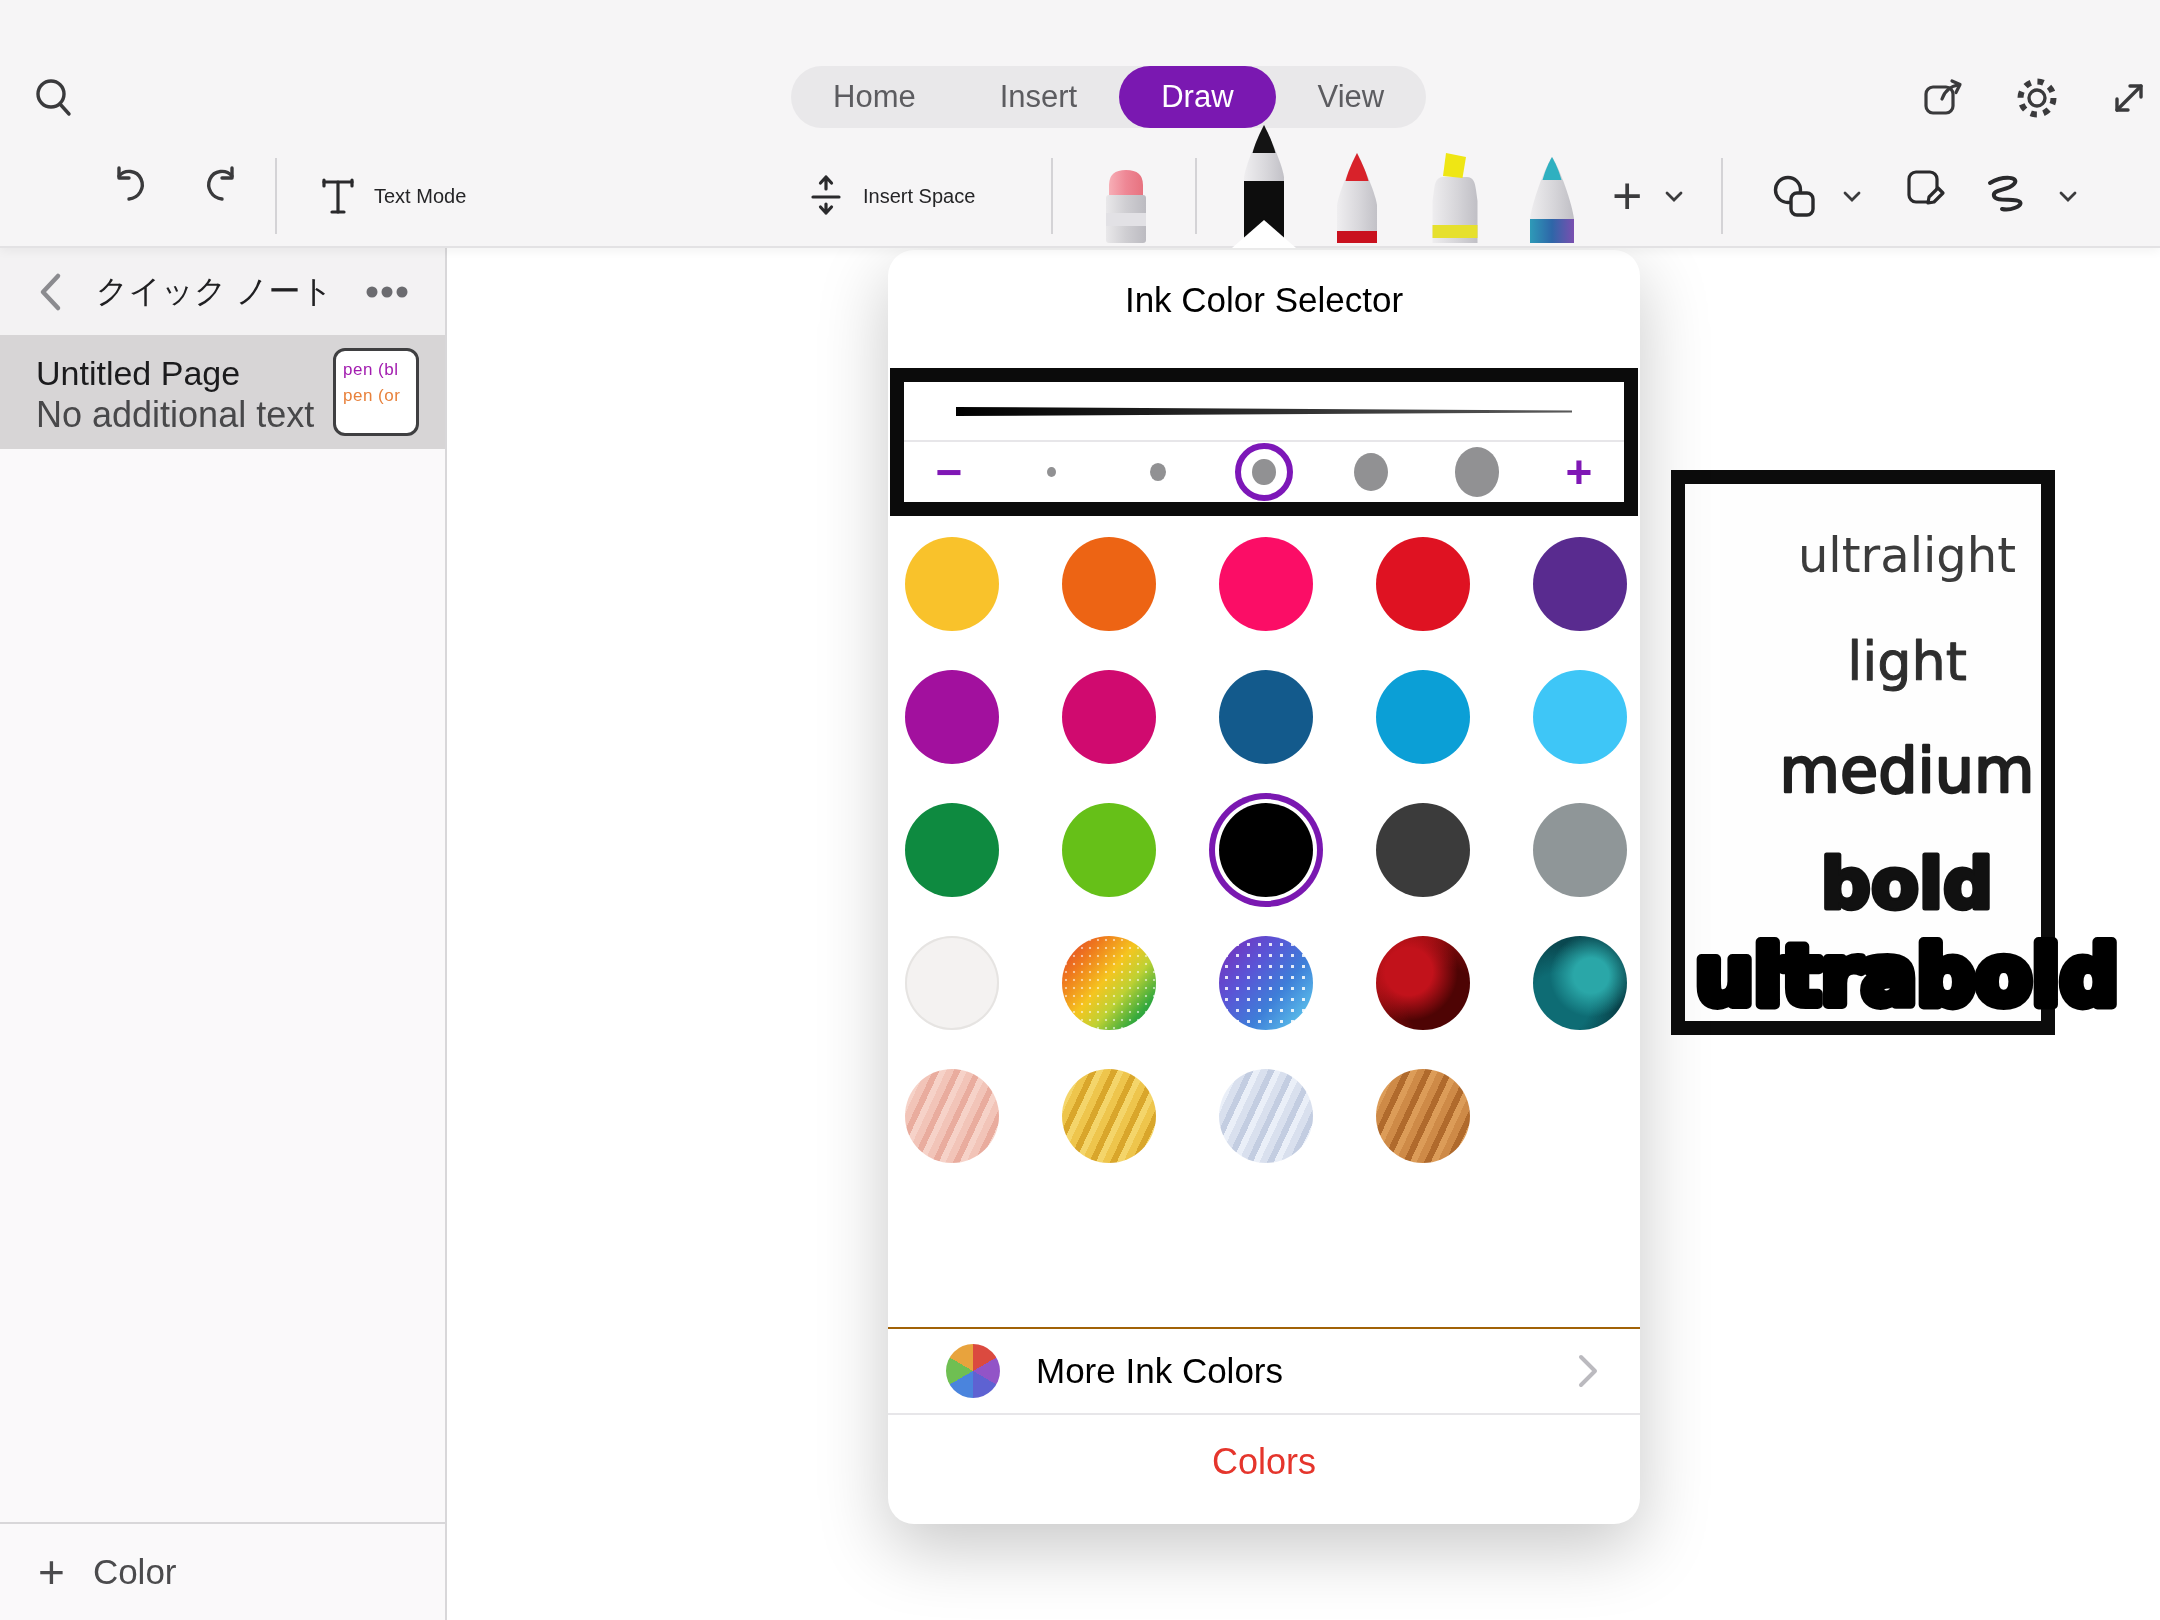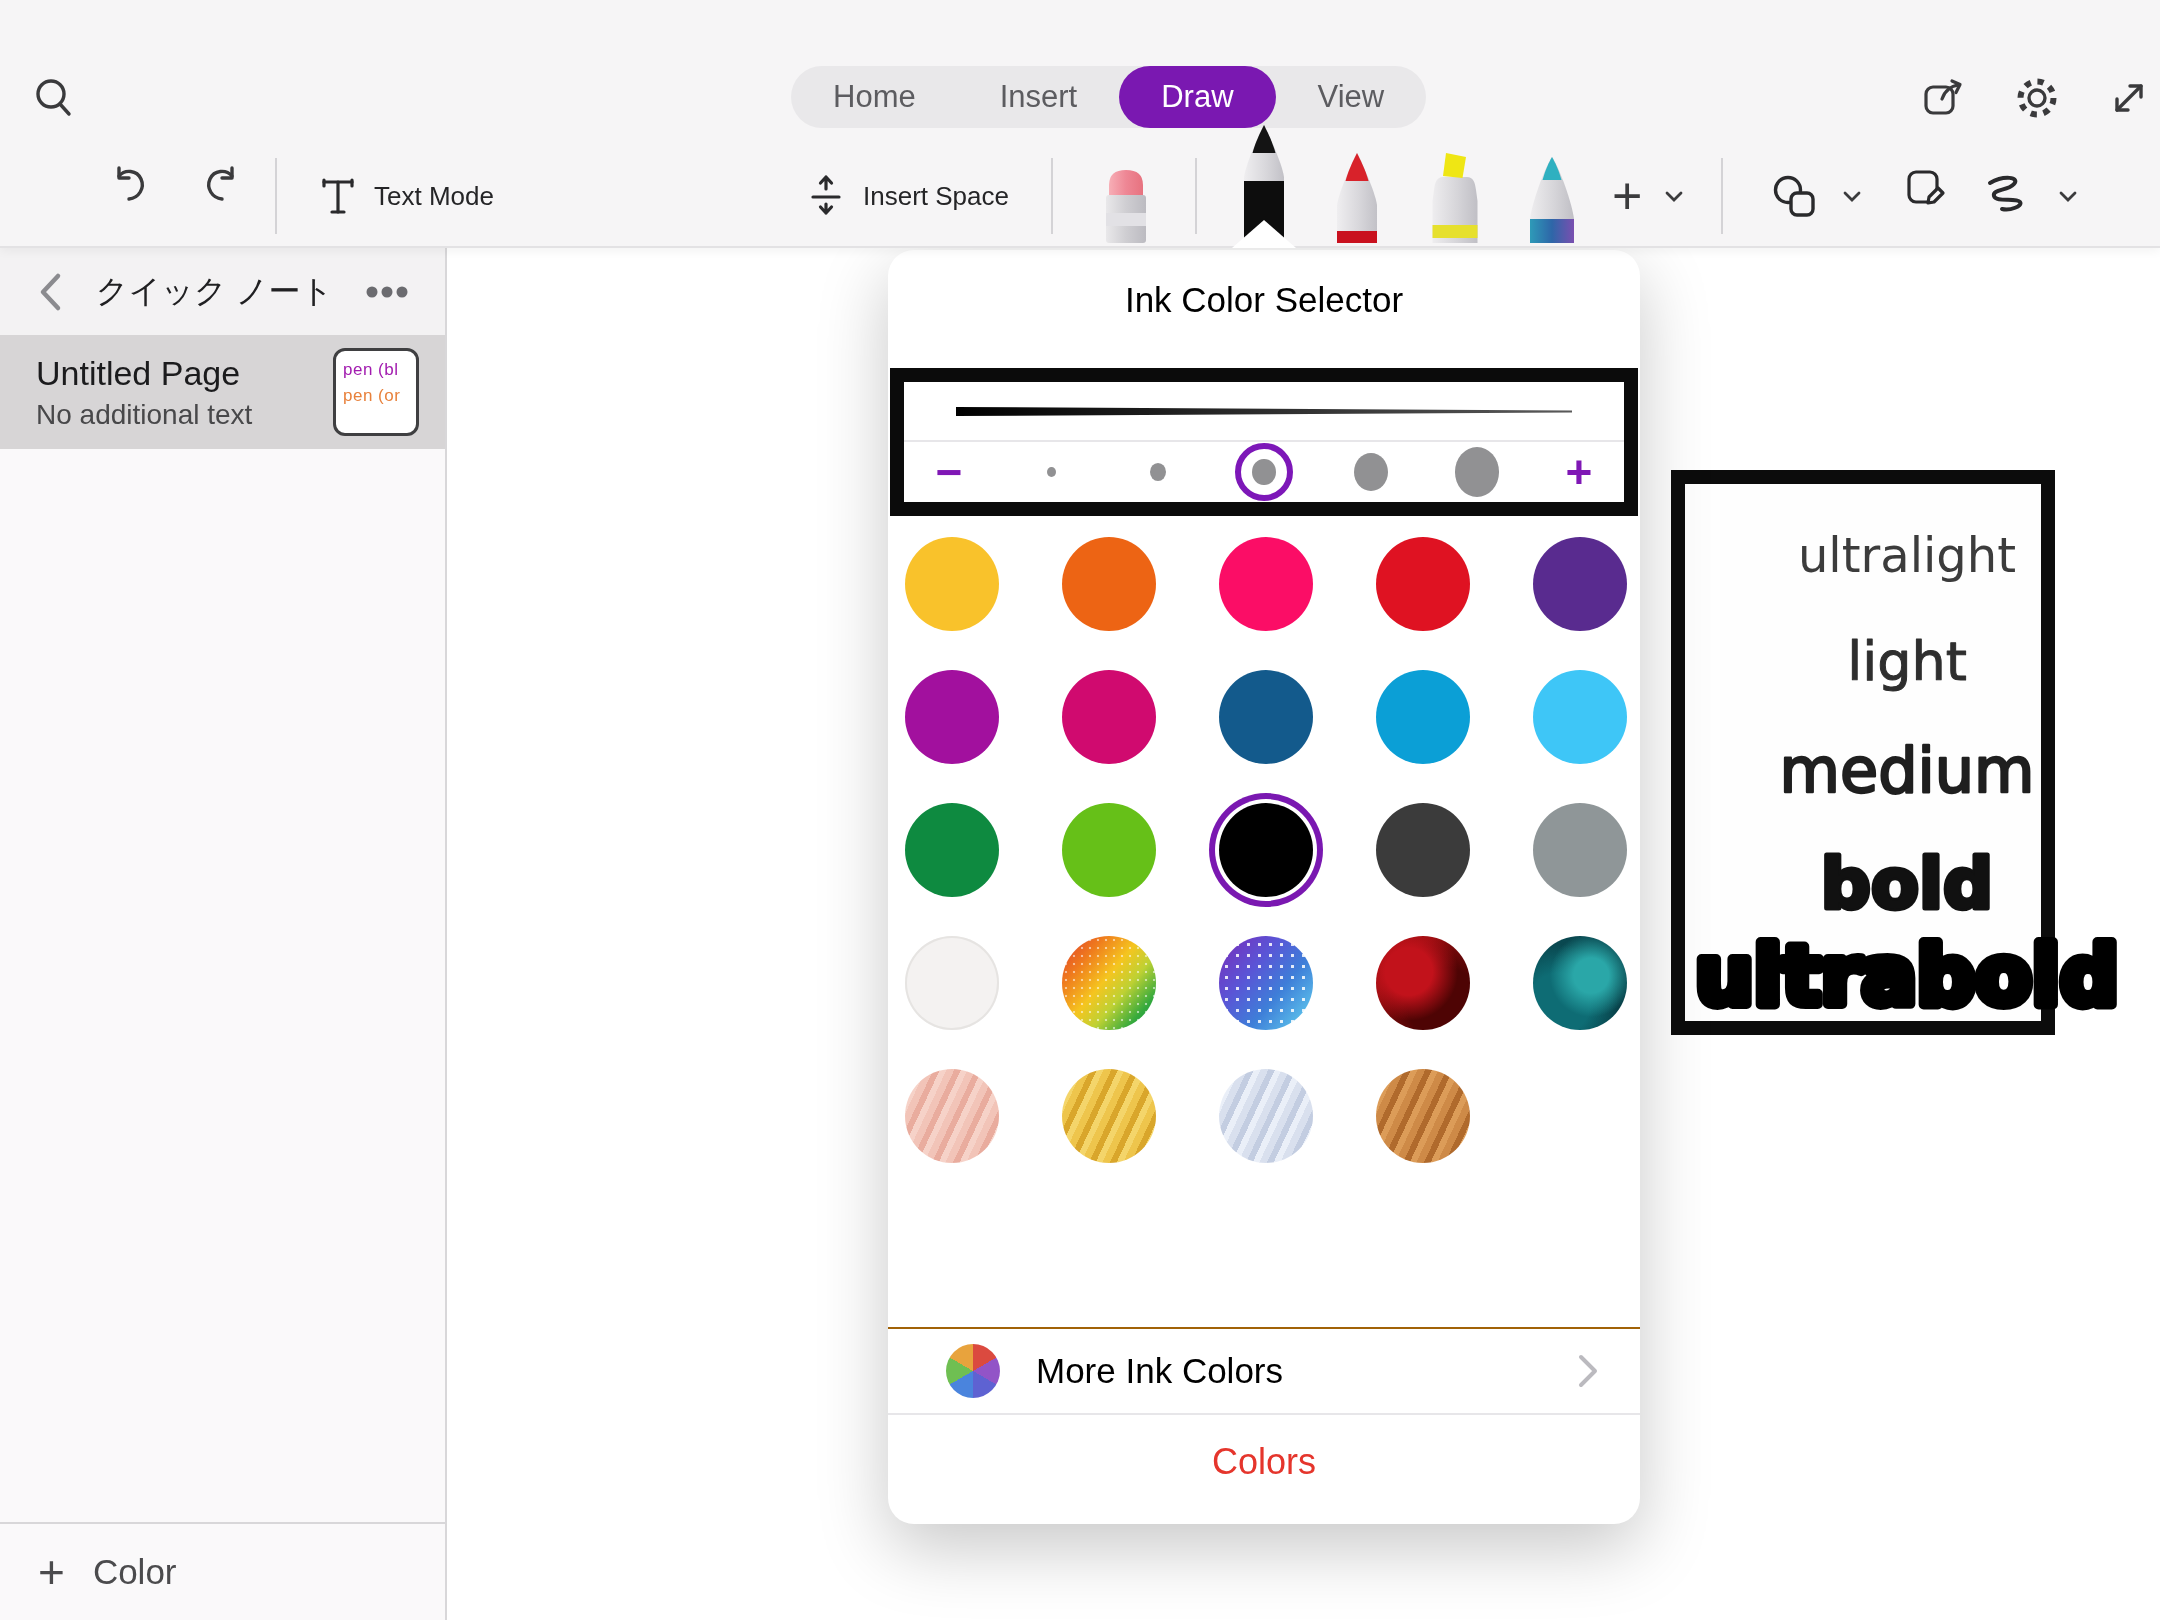--- a/index.html
+++ b/index.html
@@ -12,37 +12,37 @@
   
   .tabbar{position:absolute;left:791px;top:66px;height:62px;border-radius:31px;background:#e9e8ea;
     display:flex;align-items:center;z-index:11;}
   .tab{height:62px;padding:0 42px;border:none;background:transparent;border-radius:31px;
     font-size:31px;color:#5c5c60;font-family:inherit;display:flex;align-items:center;cursor:pointer;}
   .tab.active{background:#7a18b1;color:#fff;}
   
   .tb-divider{position:absolute;top:158px;width:2px;height:76px;background:#d4d3d6;}
   .tb-group{position:absolute;top:158px;height:76px;display:flex;align-items:center;gap:14px;
     background:none;border:none;padding:0;cursor:pointer;font-family:inherit;}
-  .tb-label{font-size:26px;color:#252527;white-space:nowrap;}
+  .tb-label{font-size:20px;color:#252527;white-space:nowrap;}
   .chev{margin-left:6px;}
   
   .tool{position:absolute;bottom:0;width:64px;background:none;border:none;padding:0;cursor:pointer;z-index:13;}
   .pop-arrow{position:absolute;left:1232px;top:220px;width:0;height:0;z-index:12;
     border-left:32px solid transparent;border-right:32px solid transparent;border-bottom:28px solid #fff;}
   
   .sidebar{position:absolute;left:0;top:248px;width:447px;height:1372px;background:#faf9fa;
     border-right:2px solid #d8d7d9;box-sizing:border-box;}
   .sb-header{position:absolute;left:0;top:0;width:100%;height:87px;background:#f3f2f3;
     display:flex;align-items:center;padding:0 30px;box-sizing:border-box;}
   .sb-title{flex:1;text-align:center;font-size:32px;color:#202022;}
   .sb-item{position:absolute;left:0;top:87px;width:100%;height:114px;background:#d7d5d6;
     display:flex;align-items:center;padding:0 26px 0 36px;box-sizing:border-box;border:none;cursor:pointer;text-align:left;font-family:inherit;}
   .sb-item-texts{flex:1;min-width:0;}
   .sb-item-title{font-size:34px;color:#1b1b1d;line-height:46px;}
-  .sb-item-sub{font-size:28px;color:#48484a;line-height:38px;}
+  .sb-item-sub{font-size:36px;color:#48484a;line-height:38px;}
   .thumb{width:86px;height:88px;background:#fff;border:3px solid #3f3f41;border-radius:12px;
     box-sizing:border-box;padding:6px 4px 0 7px;overflow:hidden;flex:none;}
   .thumb div{font-size:17px;line-height:26px;white-space:nowrap;letter-spacing:.5px;}
   .sb-bottom{position:absolute;left:0;bottom:0;width:100%;height:98px;border-top:2px solid #d8d7d9;
     display:flex;align-items:center;padding-left:38px;box-sizing:border-box;background:#faf9fa;border-left:none;border-right:none;border-bottom:none;cursor:pointer;font-family:inherit;}
   .sb-bottom .plus{font-size:46px;font-weight:300;color:#4b4b4d;margin-right:28px;line-height:1;}
   .sb-bottom .lbl{font-size:35px;color:#4b4b4d;}
   
   .canvas{position:absolute;left:449px;top:248px;width:1711px;height:1372px;background:#fff;}
   .sample-box{position:absolute;left:1671px;top:470px;width:384px;height:565px;background:#fefefe;

